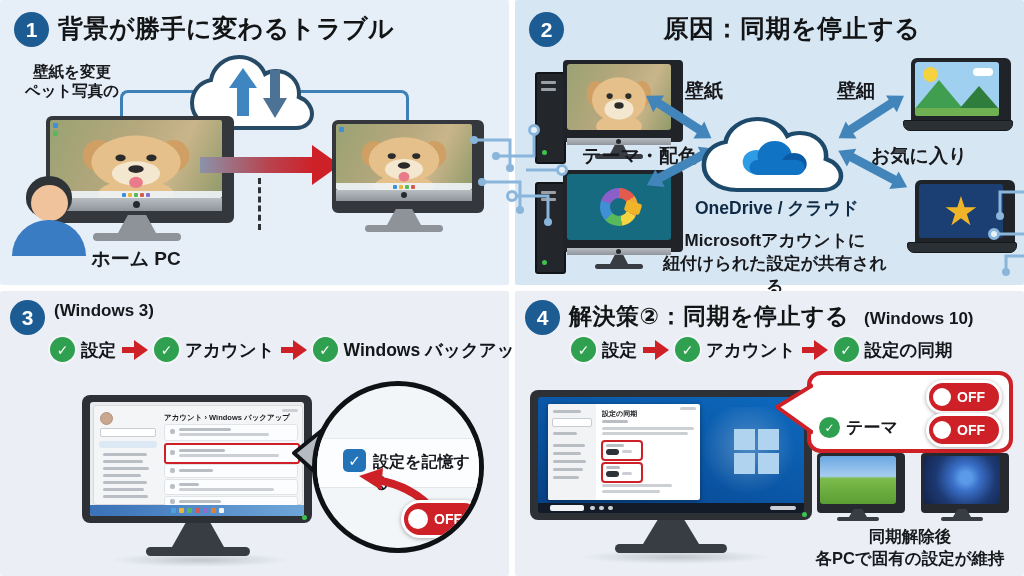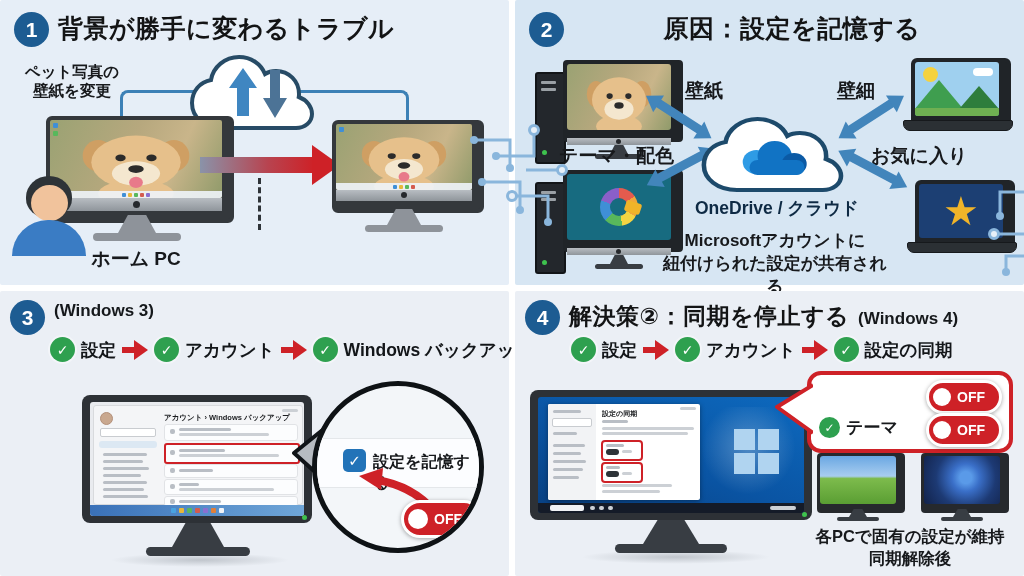--- a/index.html
+++ b/index.html
@@ -68,22 +68,22 @@
 </head>
 <body>
 
 <div id="stage">
 
   <div id="p1" class="panel">
     <div class="badge" style="left:14px;top:12px;">1</div>
     <div class="ptitle" style="left:58px;top:12px;">背景が勝手に変わるトラブル</div>
 
     <div class="t tc" style="left:6px;top:62px;width:132px;font-size:15.5px;line-height:1.25;">
+      <span class="line">壁紙を変更</span>
       <span class="line">ペット写真の</span>
-      <span class="line">壁紙を変更</span>
     </div>
 
     <div class="wire" style="left:120px;top:90px;width:92px;height:32px;border-left-width:3px;border-top-width:3px;border-top-left-radius:8px;"></div>
     <div class="wire" style="left:300px;top:90px;width:106px;height:32px;border-right-width:3px;border-top-width:3px;border-top-right-radius:8px;"></div>
 
     <svg class="abs" style="left:186px;top:48px;" width="140" height="94" viewBox="0 0 140 94">
       <path d="M35 80 C 18 80 6 69 6 55 C 6 43 14 34 25 32 C 27 19 39 9 53 9 C 65 9 75 16 79 26 C 82 24 86 23 90 23 C 103 23 113 33 113 46 C 113 47 113 48 112.8 49 C 121 52 126 59 126 66 C 126 74 119 80 110 80 Z" fill="#ffffff" stroke="#274b66" stroke-width="4"></path>
       <polygon points="57,20 71,40 63,40 63,68 51,68 51,40 43,40" fill="#3f86c1"></polygon>
       <polygon points="89,70 77,50 84,50 84,22 94,22 94,50 101,50" fill="#4c7396"></polygon>
     </svg>
@@ -159,21 +159,21 @@
       </div>
       <div class="stand gray" style="left:387px;top:209px;width:34px;height:16px;"></div>
       <div class="base gray" style="left:365px;top:225px;width:78px;height:7px;"></div>
     </div>
 
     <div class="t tc" style="left:46px;top:246px;width:180px;font-size:19px;">ホーム PC</div>
   </div>
 
   <div id="p2" class="panel">
     <div class="badge" style="left:14px;top:12px;">2</div>
-    <div class="ptitle tc" style="left:55px;right:10px;top:12px;">原因：設定を記憶する</div>
+    <div class="ptitle tc" style="left:55px;right:10px;top:12px;">原因：同期を停止する</div>
 
     <div>
       <div class="tower" style="left:20px;top:72px;height:88px;">
         <span class="slot" style="top:7px;"></span>
           <span class="slot" style="top:14px;"></span>
         <span class="led" style="left:5px;bottom:7px;"></span>
       </div>
       <div class="mon2" style="left:48px;top:60px;width:112px;height:74px;">
         <div class="scr dogscr" style="left:0;top:0;width:104px;height:66px;">
           <svg width="104" height="66" viewBox="0 0 100 70" preserveAspectRatio="none">
@@ -225,21 +225,21 @@
           <div class="abs" style="left:58px;top:28px;width:16px;height:11px;background:#f0b429;border-radius:2px;transform:rotate(18deg);"></div>
         </div>
       </div>
       <div class="chin" style="left:52px;top:248px;width:104px;height:7px;">
           <span class="dot" style="left:49px;top:1px;width:5px;height:5px;"></span>
         </div>
       <div class="stand" style="left:95px;top:255px;width:18px;height:9px;"></div>
       <div class="base" style="left:80px;top:264px;width:48px;height:5px;"></div>
     </div>
 
-    <div class="t" style="left:44px;top:143px;font-size:19px;">テーマ・配色</div>
+    <div class="t" style="left:67px;top:143px;font-size:19px;">テーマ・配色</div>
     <div class="t" style="left:356px;top:143px;font-size:19px;">お気に入り</div>
 
     <div>
       <div class="mon2" style="left:400px;top:180px;width:92px;height:62px;border-radius:6px 6px 2px 2px;">
         <div class="scr" style="left:0;top:0;width:84px;height:54px;background:#1c3f73;display:flex;align-items:center;justify-content:center;">
           <span style="color:#f0b429;font-size:40px;line-height:1;">★</span>
         </div>
       </div>
       <div class="lapbase" style="left:392px;top:242px;width:108px;height:9px;"></div>
     </div>
@@ -358,23 +358,23 @@
       </svg>
       <div class="pill" style="left:84px;top:114px;width:76px;height:32px;">
         <span class="knob"></span>
         <span class="off">OFF</span>
       </div>
     </div>
   </div>
 
   <div id="p4" class="panel">
     <div class="badge" style="left:10px;top:9px;">4</div>
-    <div class="abs" style="left:54px;top:10px;display:flex;align-items:baseline;gap:9px;">
+    <div class="abs" style="left:54px;top:10px;display:flex;align-items:baseline;gap:15px;">
       <span class="ptitle" style="position:static;font-size:23px;">解決策②：同期を停止する</span>
-      <span class="suffix">(Windows 4)</span>
+      <span class="suffix">(Windows 10)</span>
     </div>
     <div class="steps" style="left:56px;top:46px;">
       <span class="gchk"></span>
       <span>設定</span>
       <span class="sarr"></span>
       <span class="gchk"></span>
       <span>アカウント</span>
       <span class="sarr"></span>
       <span class="gchk"></span>
       <span>設定の同期</span>
@@ -464,22 +464,22 @@
     </div>
     <div>
       <div class="abs" style="left:406px;top:162px;width:82px;height:54px;border:3px solid #26292d;border-radius:4px;background:#26292d;">
         <div class="scr" style="left:0;top:0;width:76px;height:48px;background:radial-gradient(circle at 55% 45%,#5a9ae8 0 12%,#3a6fc8 28%,#1d3a74 60%,#12224a 100%);"></div>
       </div>
       <div class="stand" style="left:438px;top:218px;width:18px;height:8px;"></div>
       <div class="base" style="left:426px;top:226px;width:42px;height:4px;"></div>
     </div>
 
     <div class="t tc" style="left:282px;top:234px;width:226px;font-size:16.5px;line-height:1.35;">
+      <span class="line">同期解除後</span>
       <span class="line">各PCで固有の設定が維持</span>
-      <span class="line">同期解除後</span>
     </div>
   </div>
 
   <svg class="abs" style="left:462px;top:118px;" width="116" height="122" viewBox="0 0 116 122">
     <g stroke="#8ab6dc" stroke-width="3" fill="none">
       <path d="M12 22 H48 V50"></path>
         <path d="M34 38 H72 V12"></path>
         <path d="M20 64 H58 V92"></path>
         <path d="M64 52 H100"></path>
         <path d="M50 78 H86 V104"></path>

